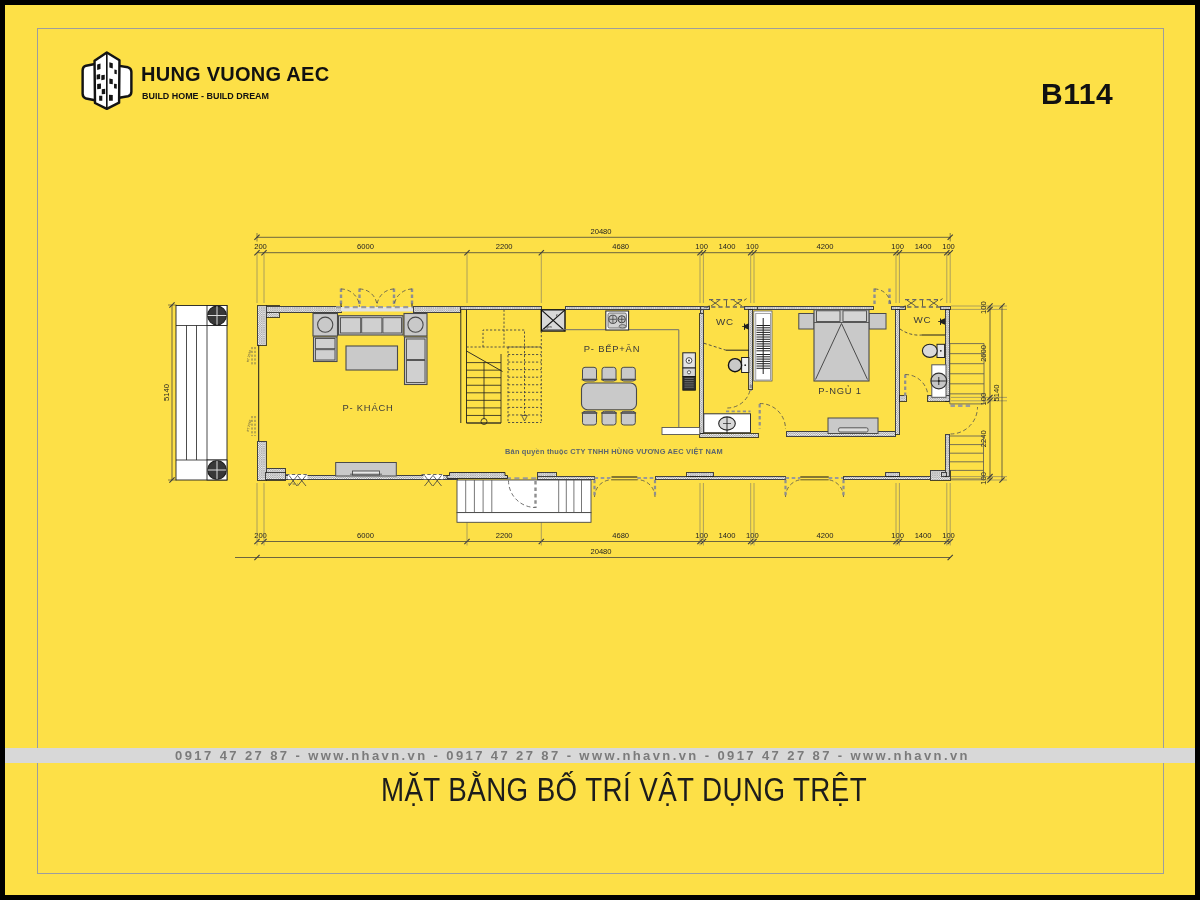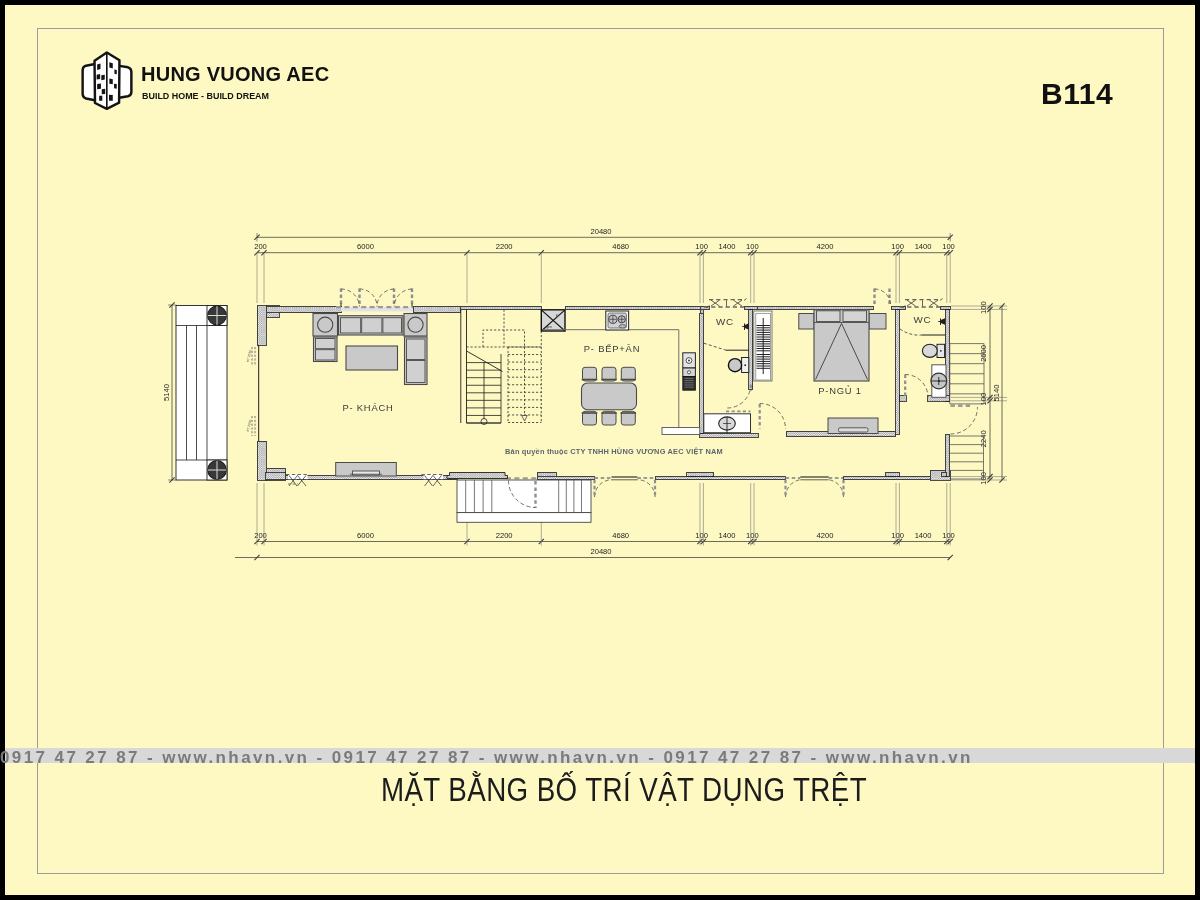--- a/index.html
+++ b/index.html
@@ -1,25 +1,25 @@
 <!DOCTYPE html>
 <html><head>
 <meta charset="utf-8">
 <style>
   html,body{margin:0;padding:0;background:#fff;-webkit-font-smoothing:antialiased;}
-  .page{position:relative;width:1200px;height:900px;background:#fef9c3;overflow:hidden;
+  .page{position:relative;width:1200px;height:900px;background:#fde047;overflow:hidden;
         font-family:"Liberation Sans", sans-serif;}
   .oborder{position:absolute;left:0;top:0;width:1190px;height:890px;border:5px solid #000;}
   .iframe{position:absolute;left:37px;top:28px;width:1125px;height:844px;border:1px solid #9d9d9d;}
   .brand{position:absolute;left:141px;top:63px;font-weight:bold;font-size:20px;letter-spacing:0.25px;color:#111;}
   .slogan{position:absolute;left:142px;top:90px;font-weight:bold;font-size:9.5px;letter-spacing:0px;color:#111;transform:scaleX(0.94);transform-origin:0 0;}
   .b114{position:absolute;left:1041px;top:77px;font-weight:bold;font-size:30px;letter-spacing:0.5px;color:#111;text-align:center;}
   .grayband{position:absolute;left:5px;top:748px;width:1190px;height:15px;background:#d8d8d8;}
-  .phone{position:absolute;left:0px;top:747.5px;width:1145px;text-align:left;font-weight:bold;
-         font-size:17px;color:#7b7b7b;letter-spacing:2.4px;}
+  .phone{position:absolute;left:0px;top:747.5px;width:1145px;text-align:center;font-weight:bold;
+         font-size:13px;color:#7b7b7b;letter-spacing:2.4px;}
   .title{position:absolute;left:0px;top:770px;width:1248px;text-align:center;
          font-size:34px;color:#1c1c1c;letter-spacing:0.5px;transform:scaleX(0.816);transform-origin:624px 0;}
 </style>
 </head>
 <body>
 <div class="page">
 
 <div class="oborder"></div>
 
 <div class="iframe"></div>

